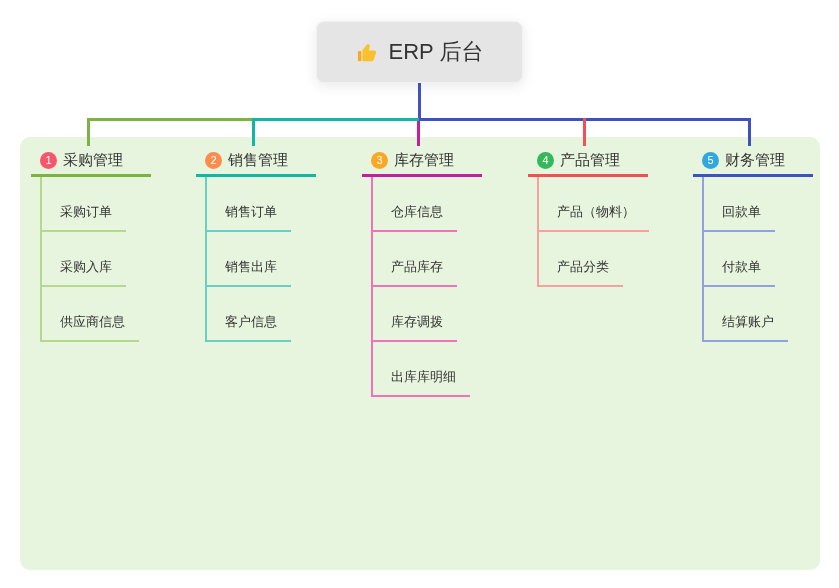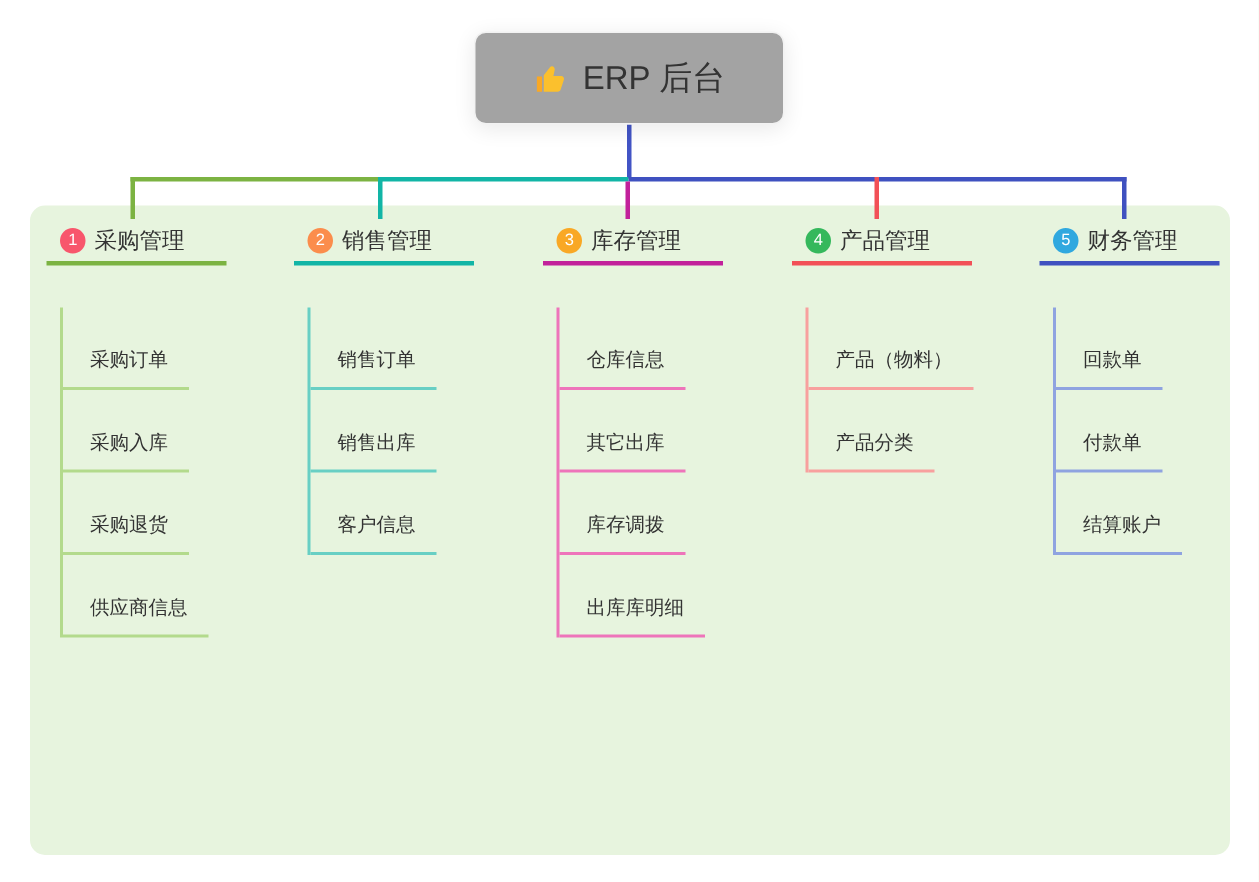--- a/index.html
+++ b/index.html
@@ -6,21 +6,21 @@
   html,body { width:839px; height:588px; background:#ffffff; overflow:hidden;
               font-family:"Liberation Sans", sans-serif; }
   body { position:relative; }
 
   
   .panel { position:absolute; left:20px; top:137px; width:800px; height:433px;
            background:#e7f4de; border-radius:10px; }
 
   
   .root-card { position:absolute; left:316px; top:21px; width:207px; height:62px;
-               background:#a3a3a3; border:1px solid #f2f2f2; border-radius:8px;
+               background:#e5e5e5; border:1px solid #f2f2f2; border-radius:8px;
                box-shadow:0 3px 14px rgba(0,0,0,.09);
                display:flex; align-items:center; justify-content:center; gap:10px;
                font-size:22px; color:#333; }
   .root-card svg { display:block; }
 
   
   .line { position:absolute; }
   .stem  { left:418px; top:83px;  width:3px;  height:36px; background:#4254c5; }
   .bus1  { left:87px;  top:118px; width:168px; height:3px;  background:#7cb342; }
   .bus2  { left:253px; top:118px; width:166px; height:3px;  background:#12b5a6; }
@@ -40,21 +40,21 @@
   .b5 { left:693px; --badge:#30a8df; --line:#3f51c0; --child:#8fa3e0; }
 
   .branch-header { width:120px; height:27px; display:flex; align-items:center;
                    gap:6px; padding-left:9px; padding-bottom:4px;
                    border-bottom:3px solid var(--line);
                    font-size:15px; font-weight:500; color:#333; white-space:nowrap; }
   .badge { flex:0 0 17px; width:17px; height:17px; border-radius:50%;
            background:var(--badge); color:#fff; font-size:11px; font-weight:400;
            display:flex; align-items:center; justify-content:center; }
 
-  .children { margin-left:9px; border-left:2px solid var(--child);margin-top:28px; }
+  .children { margin-left:9px; border-left:2px solid var(--child); }
   .child { height:55px; display:flex; align-items:flex-end; }
   .child-label { display:inline-block; font-size:13px; color:#333;
                  padding:0 14px 9px 18px; white-space:nowrap;
                  border-bottom:2px solid var(--child); }
 </style>
 </head>
 <body>
 
 <div class="panel"></div>
 
@@ -84,23 +84,20 @@
     <span>采购管理</span>
   </div>
   <div class="children">
     <div class="child">
         <span class="child-label">采购订单</span>
       </div>
     <div class="child">
         <span class="child-label">采购入库</span>
       </div>
     <div class="child">
-        <span class="child-label">采购退货</span>
-      </div>
-    <div class="child">
         <span class="child-label">供应商信息</span>
       </div>
   </div>
 </div>
 
 <div class="branch b2">
   <div class="branch-header">
     <span class="badge">2</span>
     <span>销售管理</span>
   </div>
@@ -120,21 +117,21 @@
 <div class="branch b3">
   <div class="branch-header">
     <span class="badge">3</span>
     <span>库存管理</span>
   </div>
   <div class="children">
     <div class="child">
         <span class="child-label">仓库信息</span>
       </div>
     <div class="child">
-        <span class="child-label">其它出库</span>
+        <span class="child-label">产品库存</span>
       </div>
     <div class="child">
         <span class="child-label">库存调拨</span>
       </div>
     <div class="child">
         <span class="child-label">出库库明细</span>
       </div>
   </div>
 </div>
 

